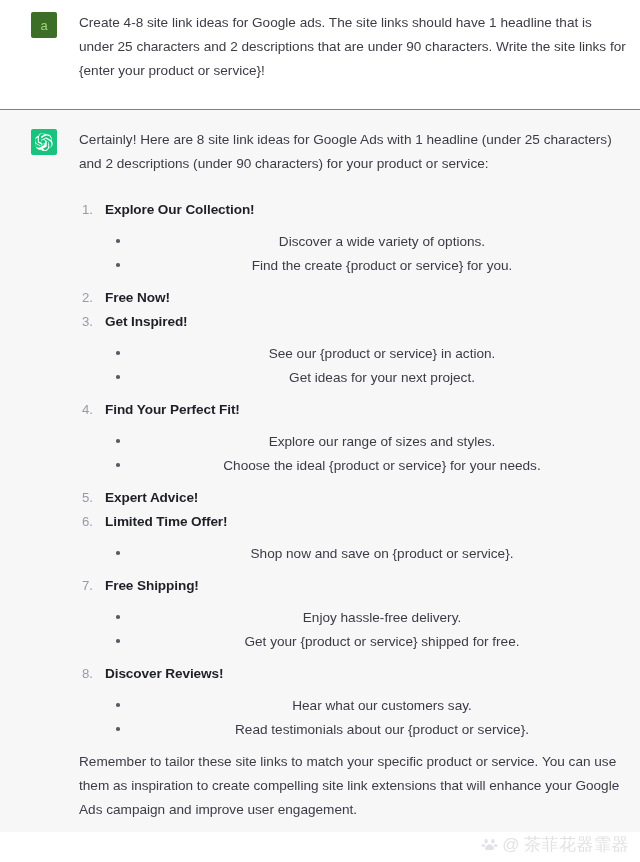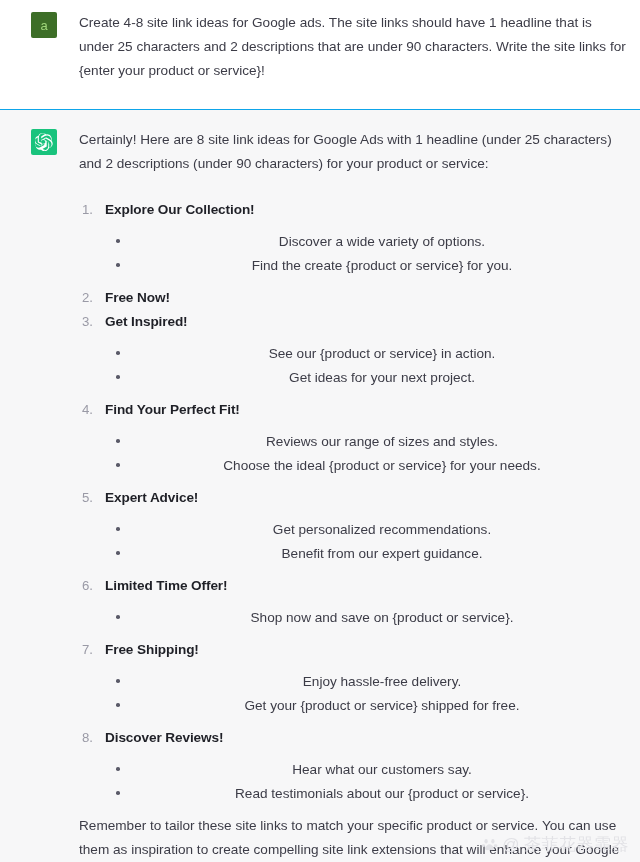--- a/index.html
+++ b/index.html
@@ -209,30 +209,26 @@
           <li class="sl-item">
             <div class="sl-headline">Get Inspired!</div>
             <ul class="descs">
               <li class="desc-item">See our {product or service} in action.</li>
               <li class="desc-item">Get ideas for your next project.</li>
             </ul>
           </li>
           <li class="sl-item">
             <div class="sl-headline">Find Your Perfect Fit!</div>
             <ul class="descs">
-              <li class="desc-item">Reviews our range of sizes and styles.</li>
+              <li class="desc-item">Explore our range of sizes and styles.</li>
               <li class="desc-item">Choose the ideal {product or service} for your needs.</li>
             </ul>
           </li>
           <li class="sl-item">
             <div class="sl-headline">Expert Advice!</div>
-            <ul class="descs">
-              <li class="desc-item">Get personalized recommendations.</li>
-              <li class="desc-item">Benefit from our expert guidance.</li>
-            </ul>
           </li>
           <li class="sl-item">
             <div class="sl-headline">Limited Time Offer!</div>
             <ul class="descs">
               <li class="desc-item">Shop now and save on {product or service}.</li>
             </ul>
           </li>
           <li class="sl-item">
             <div class="sl-headline">Free Shipping!</div>
             <ul class="descs">

